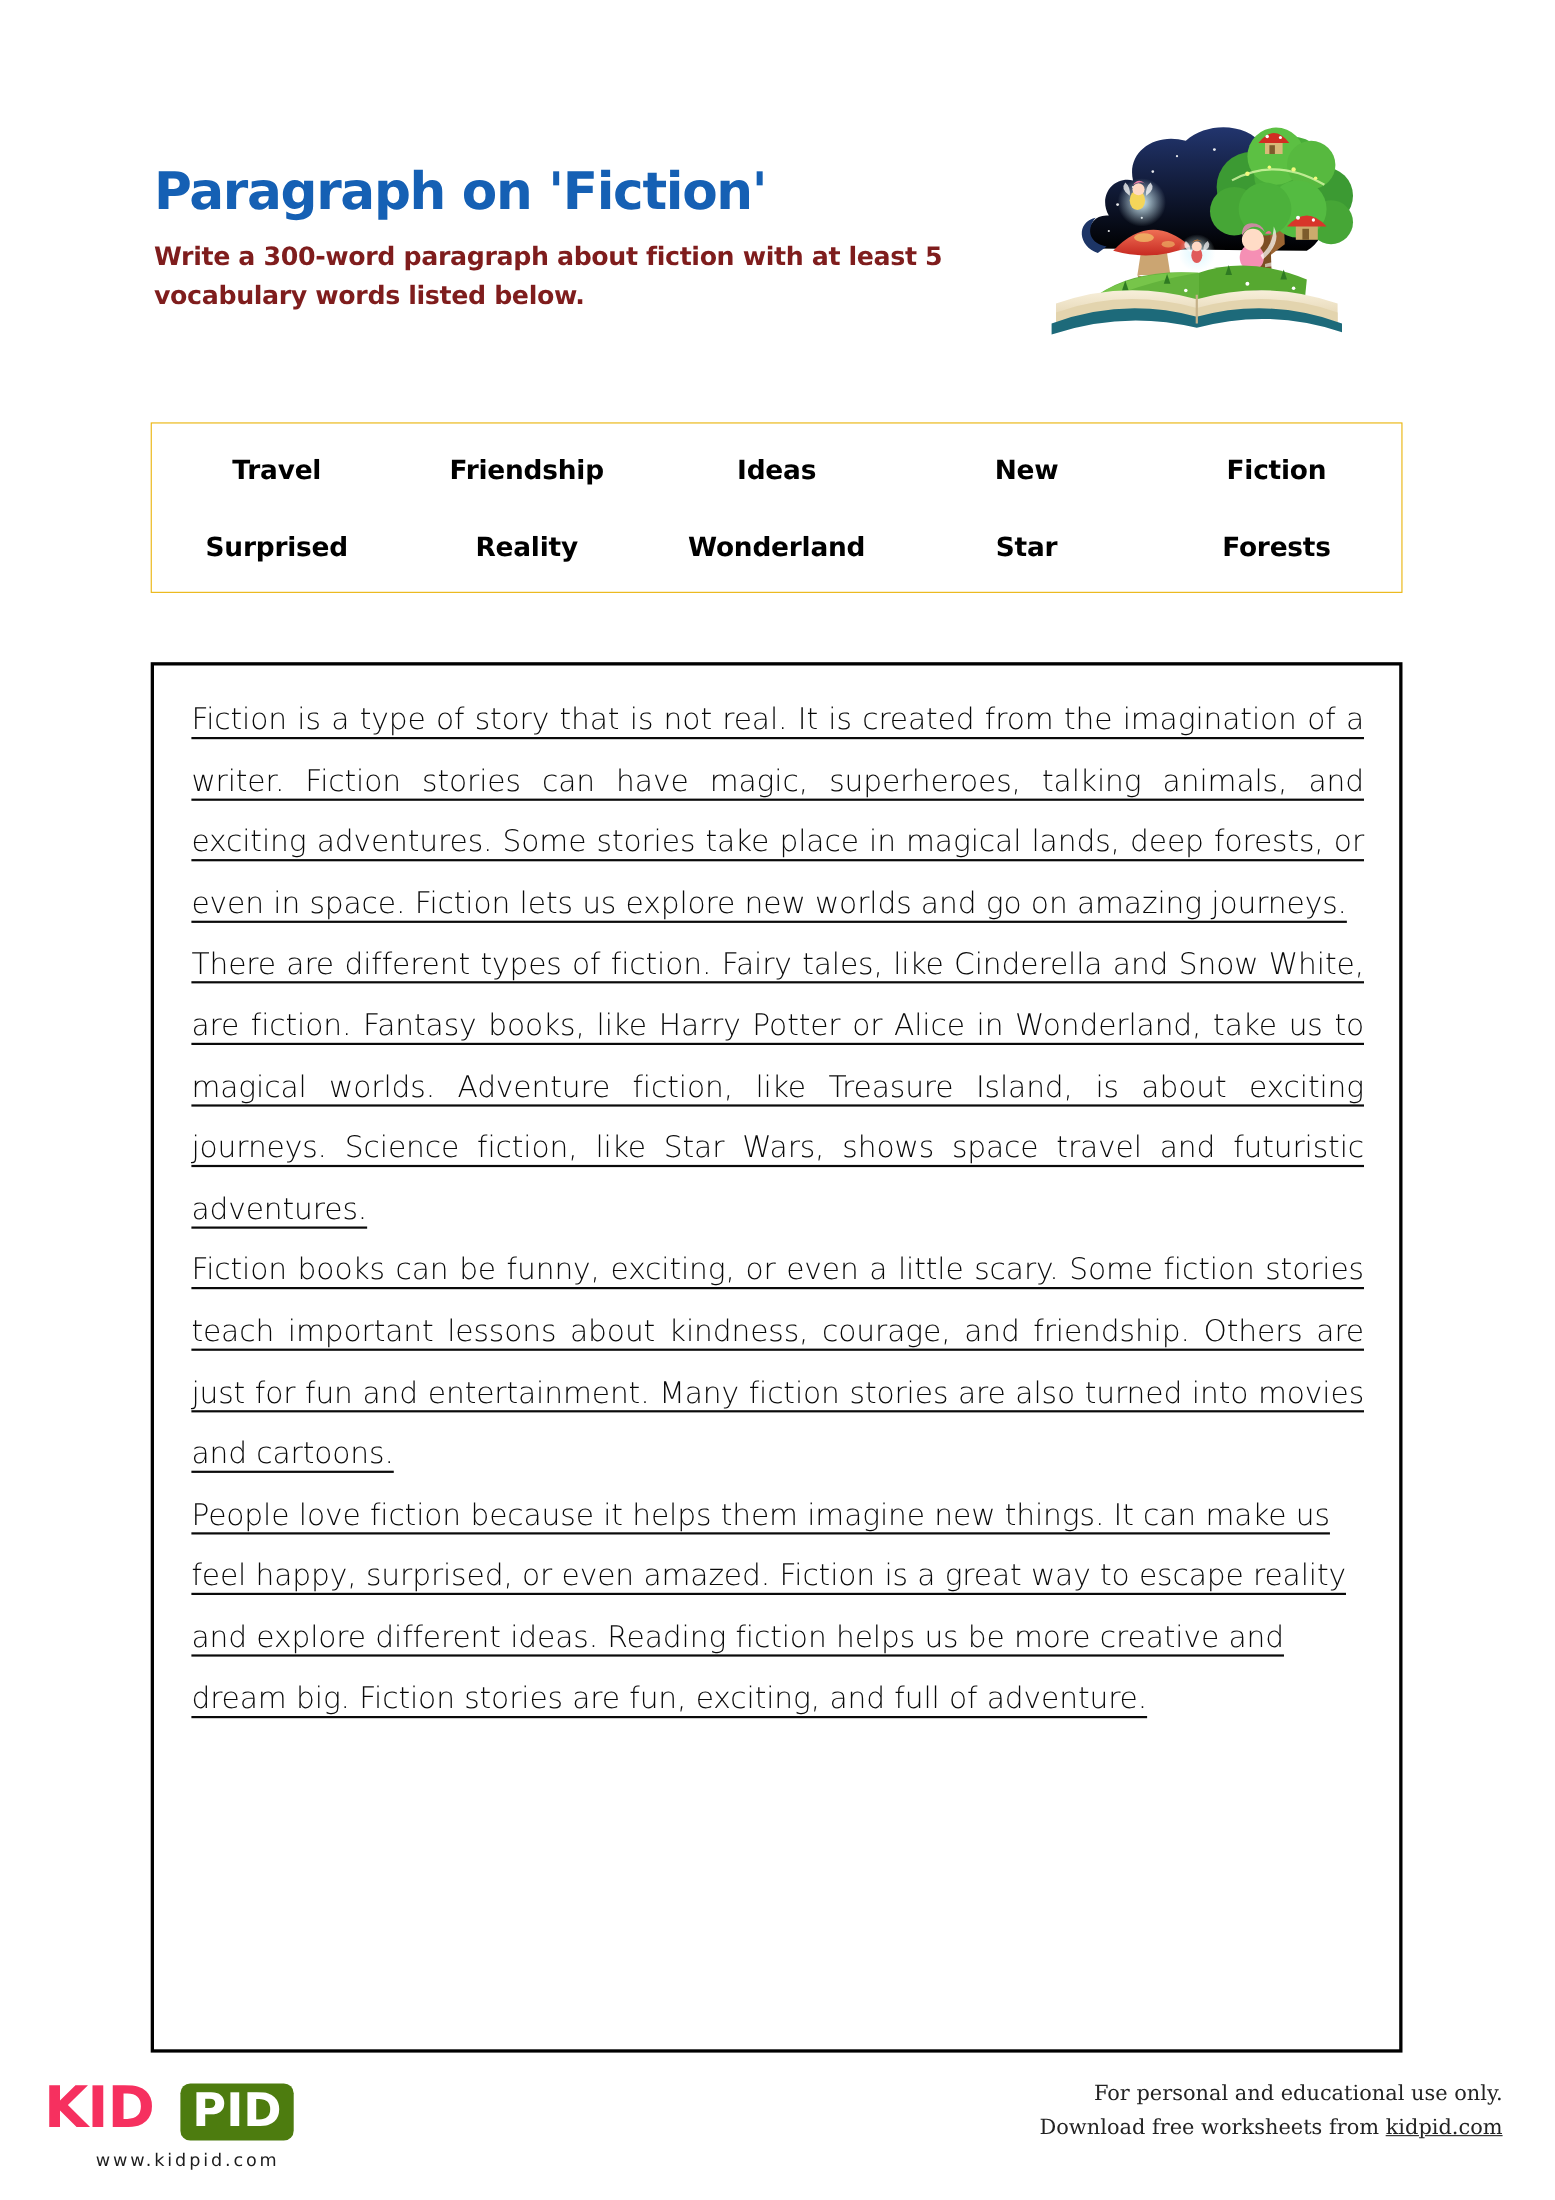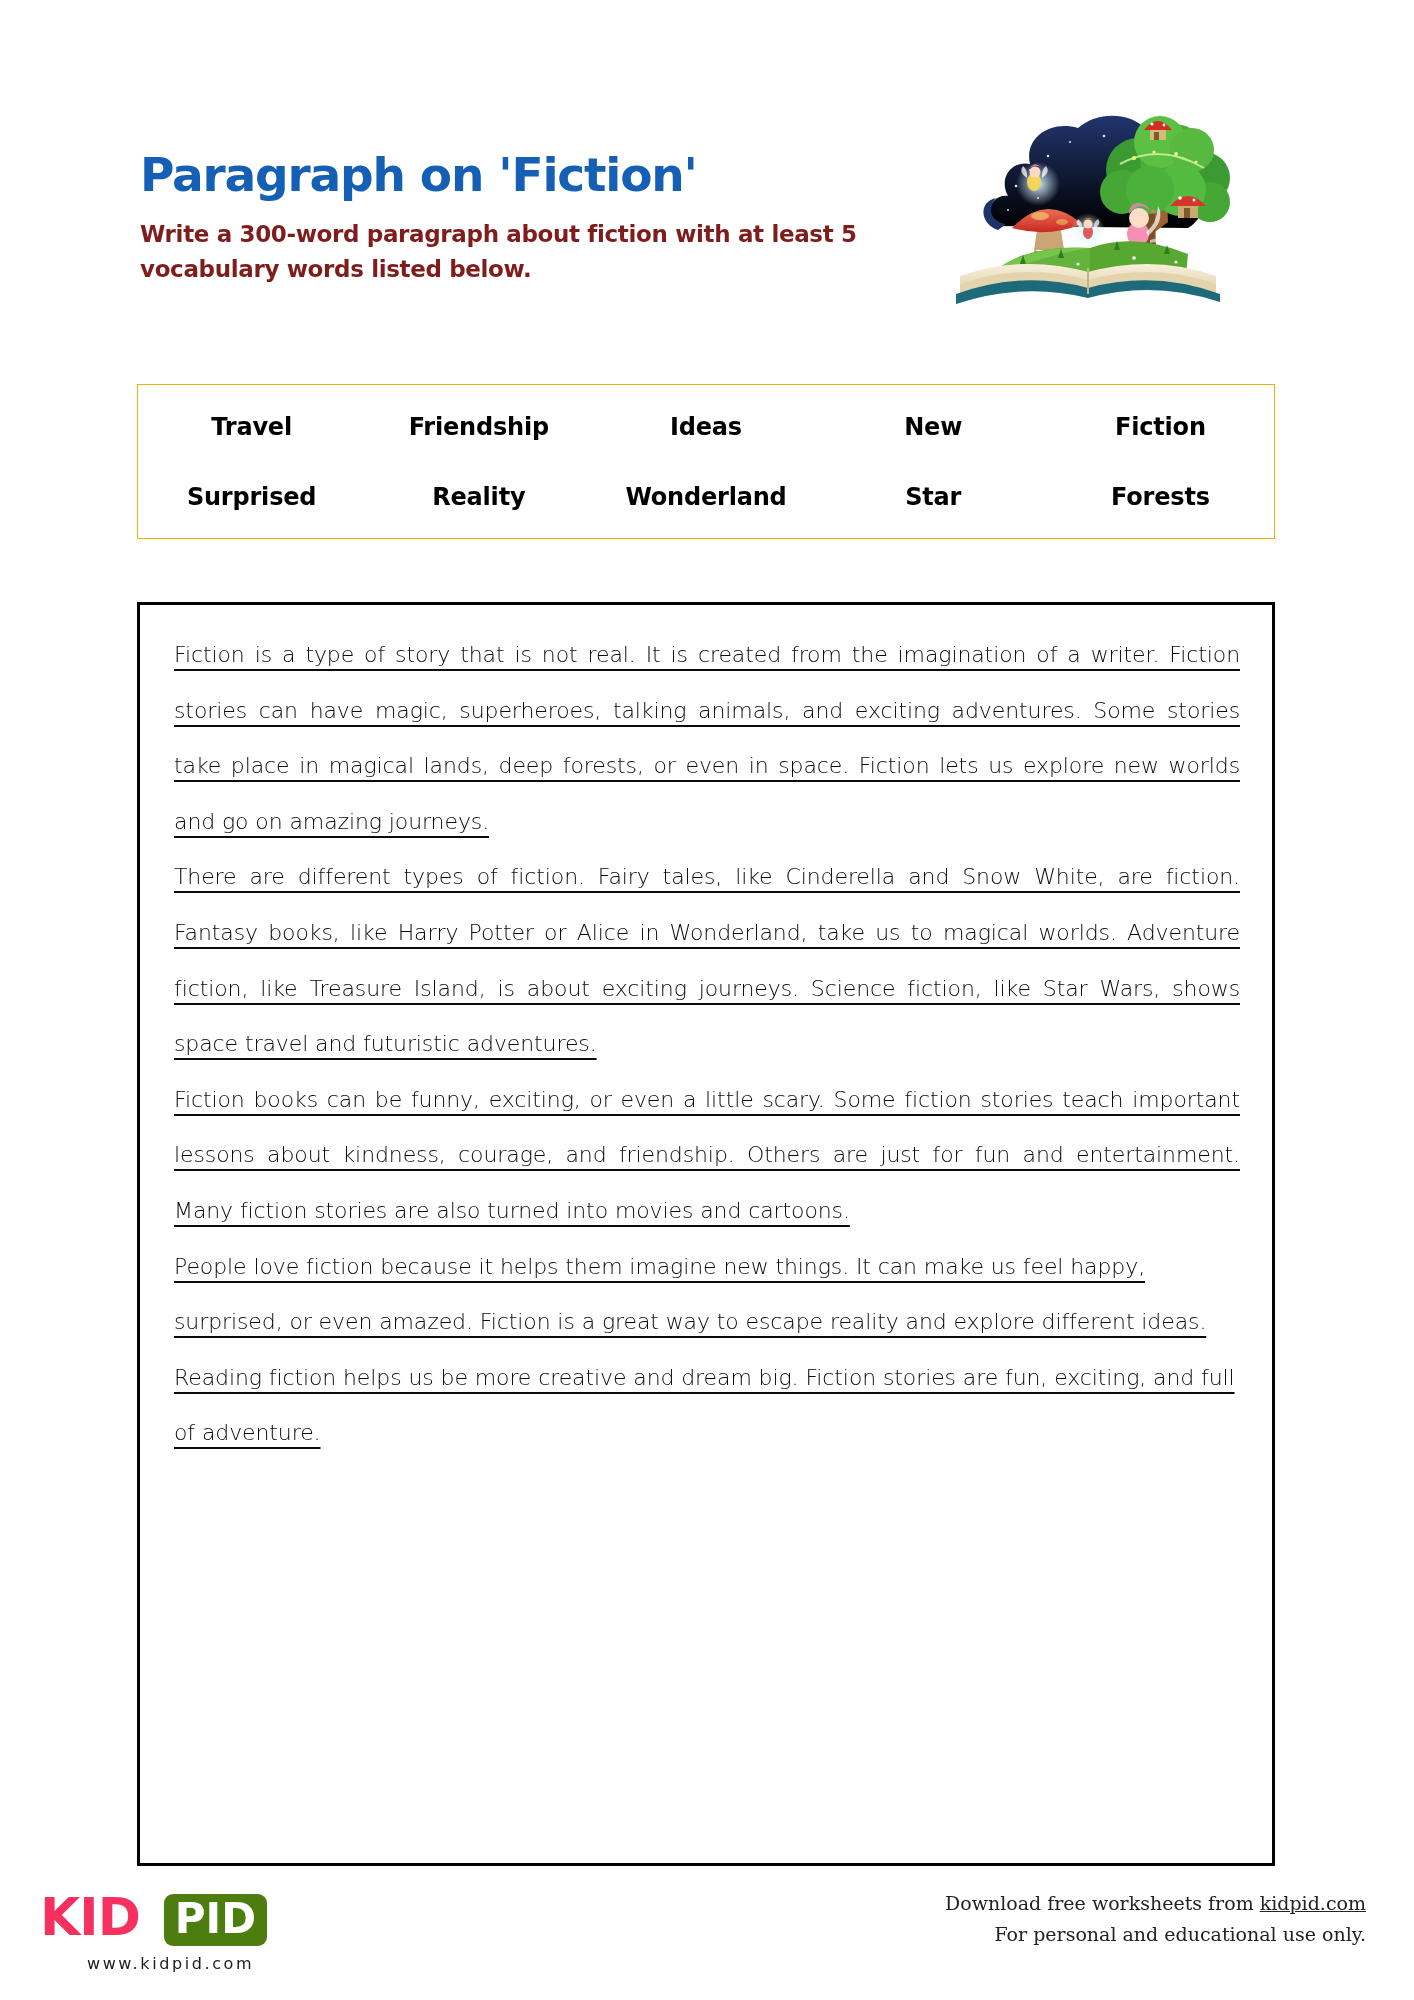--- a/index.html
+++ b/index.html
@@ -94,21 +94,21 @@
     top: 602px;
     width: 1138px;
     height: 1264px;
     border: 3px solid #000000;
     box-sizing: border-box;
     padding: 22px 32px 10px 34px;
   }
   .para {
     font-family: "DejaVu Sans", "Liberation Sans", sans-serif;
     font-weight: 300;
-    font-size: 22px;
+    font-size: 27px;
     line-height: 55.6px;
     color: #0a0a0a;
     text-align: justify;
     letter-spacing: -0.1px;
     margin: 0;
     -webkit-font-smoothing: antialiased;
   }
   .para .u {
     text-decoration: underline;
     text-decoration-thickness: 2px;
@@ -352,18 +352,18 @@
 
   <div class="footer">
     <div class="logo-wrap">
       <div class="logo-mark">
         <span class="logo-kid">KID</span>
         <span class="logo-pid">PID</span>
       </div>
       <div class="logo-url">www.kidpid.com</div>
     </div>
     <div class="footer-notice">
+      <div>For personal and educational use only.</div>
       <div><span>Download free worksheets from </span><span class="footer-link">kidpid.com</span></div>
-      <div>For personal and educational use only.</div>
     </div>
   </div>
 
 </div>
 
 </body></html>

